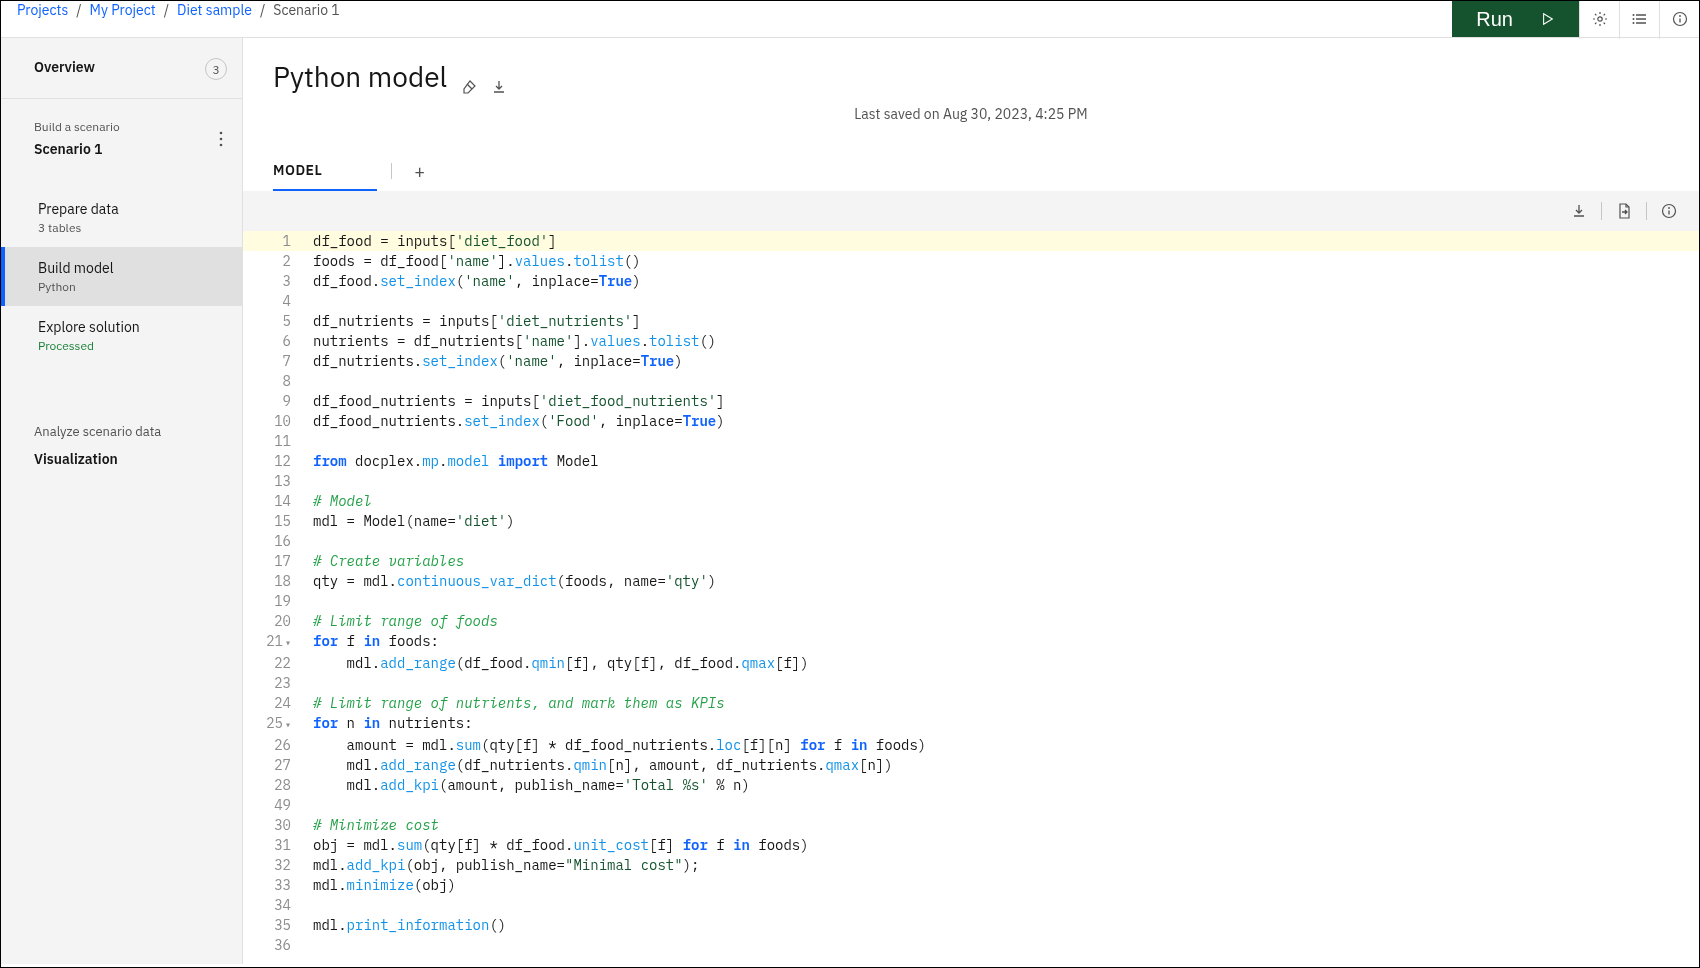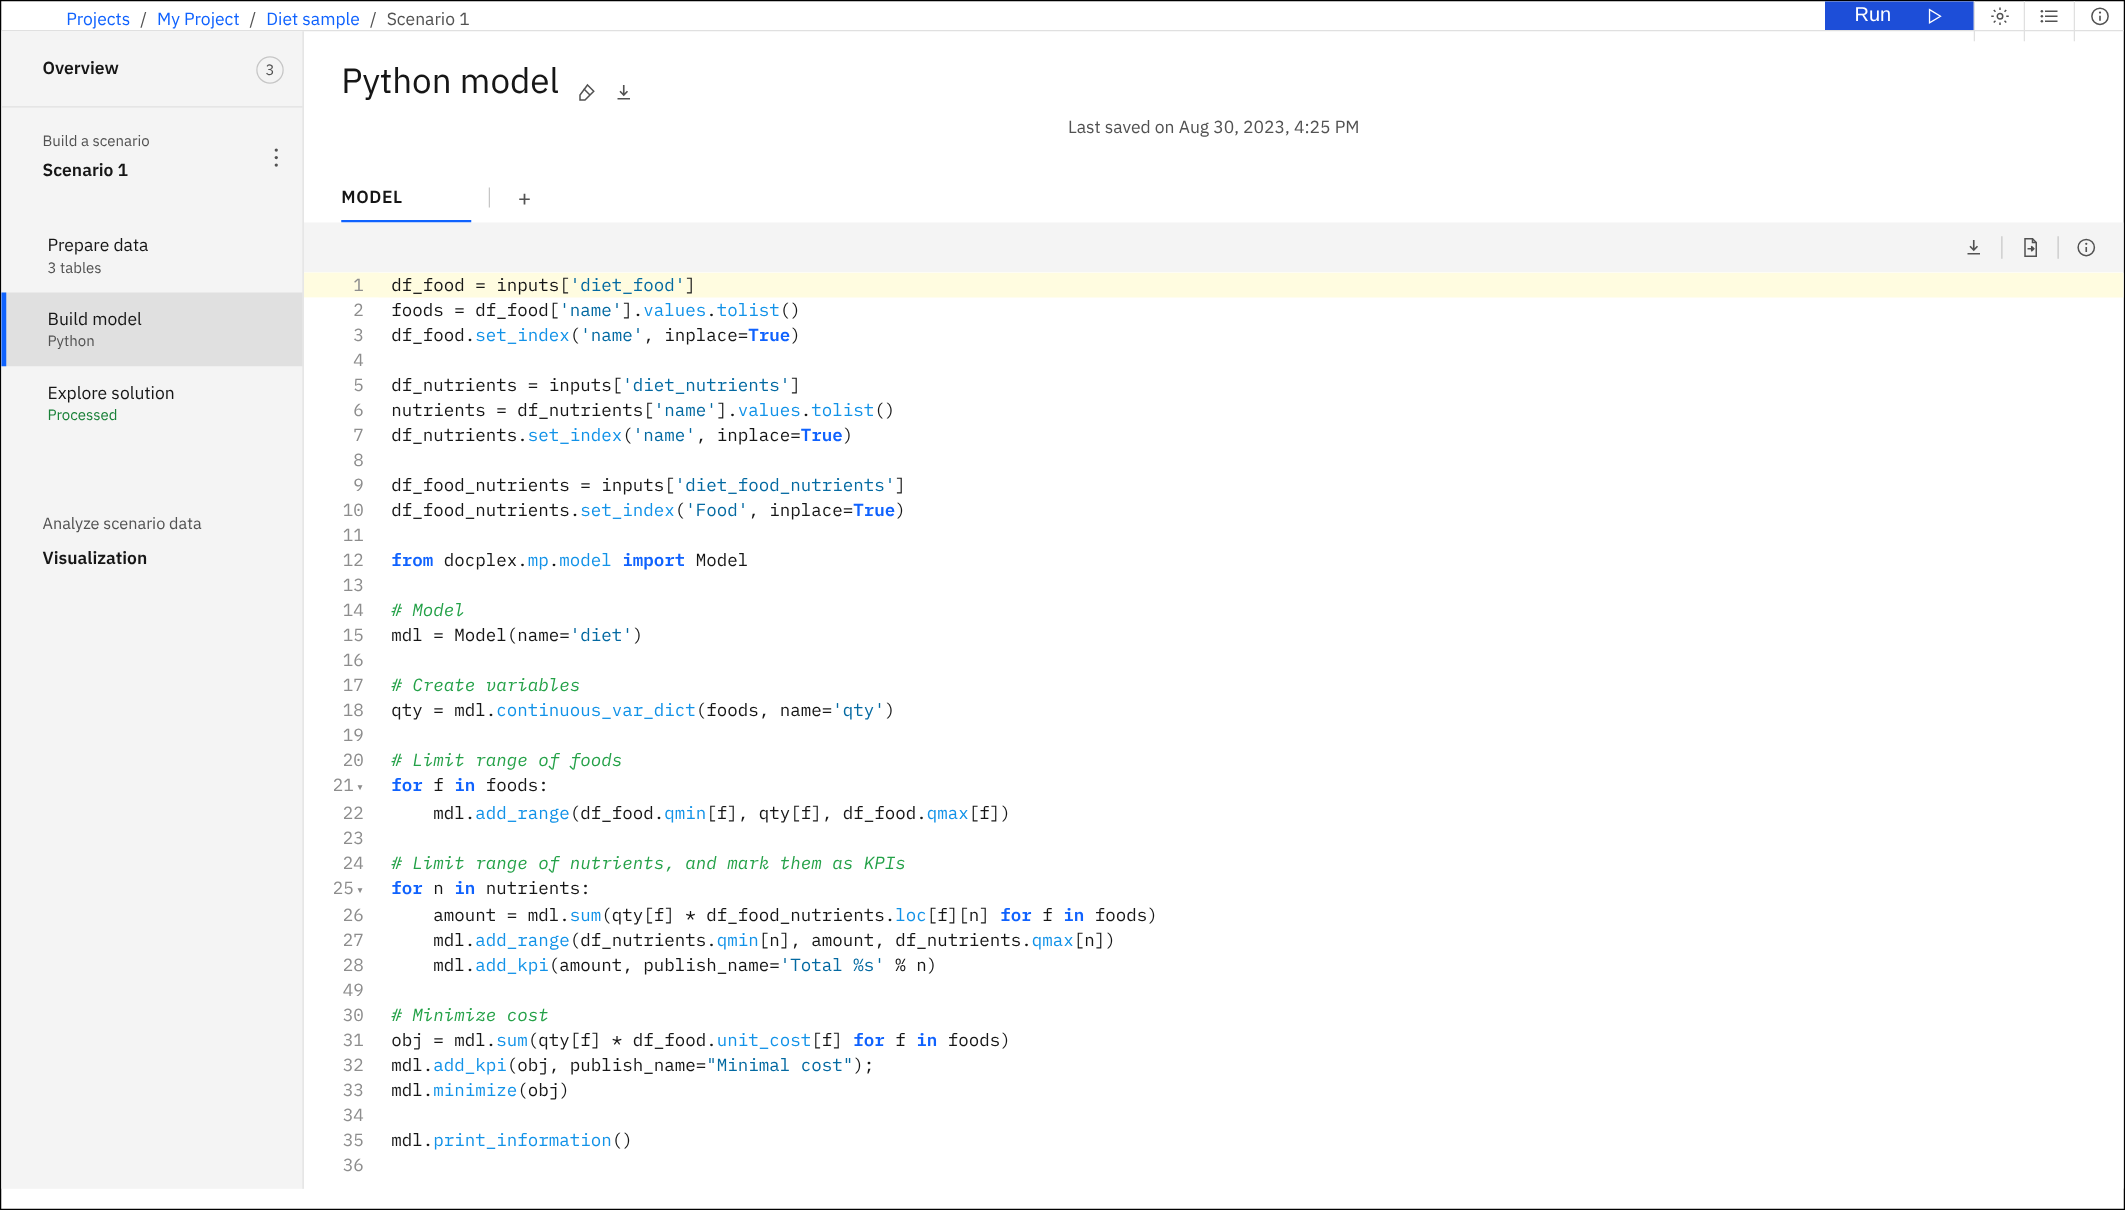--- a/index.html
+++ b/index.html
@@ -1,23 +1,23 @@
 <!DOCTYPE html>
 <html><head>
 <meta charset="utf-8">
 <style>
 * { box-sizing: border-box; margin: 0; padding: 0; }
 body { font-family: "IBM Plex Sans", -apple-system, BlinkMacSystemFont, sans-serif; font-size: 14px; color: #161616; background: #fff; width: 1700px; height: 968px; overflow: hidden; border: 1px solid #000; }
-.top-bar { height: 24px; border-bottom: 1px solid #e0e0e0; display: flex; align-items: flex-end; justify-content: space-between; padding-left: 52px; }
+.top-bar { height: 37px; border-bottom: 1px solid #e0e0e0; display: flex; align-items: flex-start; justify-content: space-between; padding-left: 16px; }
 .breadcrumbs { display: flex; align-items: center; gap: 8px; font-size: 14px; }
 .breadcrumbs a { color: #0f62fe; text-decoration: none; cursor: pointer; }
 .breadcrumbs .sep { color: #525252; }
 .breadcrumbs .current { color: #525252; }
 .top-actions { display: flex; align-items: center; height: 100%; }
-.run-btn { background: #1d4ed8; color: #fff; height: 100%; padding: 0 24px; display: flex; align-items: center; gap: 28px; border: none; cursor: pointer; font-size: 16px; }
+.run-btn { background: #14532d; color: #fff; height: 100%; padding: 0 24px; display: flex; align-items: center; gap: 28px; border: none; cursor: pointer; font-size: 20px; }
 .icon-btn { width: 40px; height: 40px; display: flex; align-items: center; justify-content: center; border: none; background: transparent; cursor: pointer; color: #525252; border-left: 1px solid #e0e0e0; }
 .icon-btn:last-child { border-right: none; }
 .main-layout { display: flex; height: calc(100% - 40px); }
 .sidebar { width: 242px; background: #f4f4f4; border-right: 1px solid #e0e0e0; display: flex; flex-direction: column; }
 .side-header { padding: 20px 15px 18px 33px; display: flex; justify-content: space-between; border-bottom: 1px solid #e0e0e0; }
 .side-header .title { font-weight: 600; font-size: 14px; }
 .badge { width: 22px; height: 22px; border: 1px solid #c6c6c6; border-radius: 50%; display: flex; align-items: center; justify-content: center; font-size: 12px; color: #525252; }
 .side-sec { padding: 20px 15px 10px 33px; }
 .side-sec .label { font-size: 12px; color: #525252; margin-bottom: 6px; }
 .side-sec .val { font-weight: 600; font-size: 14px; }
@@ -47,21 +47,21 @@
 .tool-ico { width: 36px; height: 36px; display: flex; align-items: center; justify-content: center; cursor: pointer; color: #525252; }
 .tool-sep { width: 1px; height: 18px; background: #c6c6c6; margin: 0 4px; }
 .editor { flex: 1; overflow: auto; background: #fff; font-family: "IBM Plex Mono", Menlo, Consolas, monospace; font-size: 14px; line-height: 20px; }
 .code-line { display: flex; }
 .gutter { width: 60px; text-align: right; padding-right: 12px; color: #8d8d8d; user-select: none; background: #fff; flex-shrink: 0; }
 .fold-mark { color: #8d8d8d; font-size: 10px; margin-left: 2px; }
 .code { white-space: pre; padding-left: 10px; flex: 1; }
 .code-line.hl { background: #fffce0; }
 .code-line.hl .gutter { background: #fffce0; }
 .tok-kw { color: #0f62fe; font-weight: 600; }
-.tok-str { color: #0369a1; }
+.tok-str { color: #14532d; }
 .tok-fn { color: #1192e8; }
 .tok-com { color: #24a148; font-style: italic; }
 .tok-bool { color: #0f62fe; font-weight: 600; }
 svg { display: block; }
 </style>
 </head>
 <body>
 
 <div class="top-bar">
   <div class="breadcrumbs">

